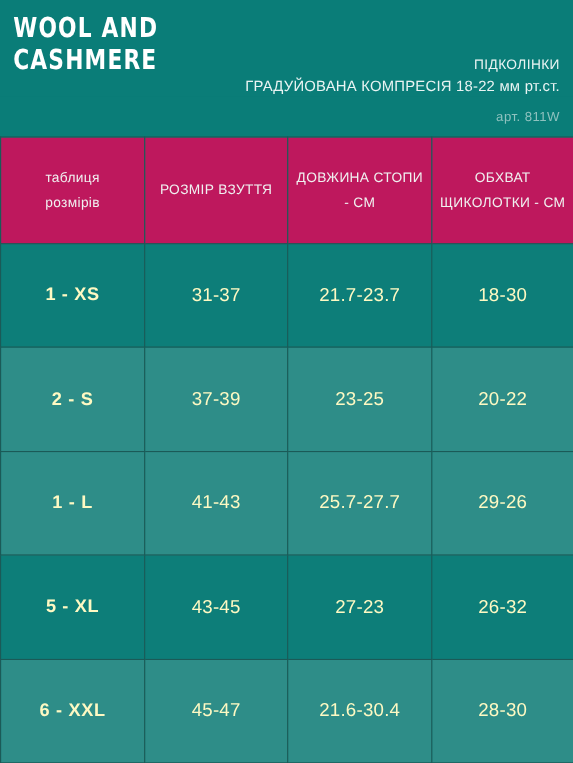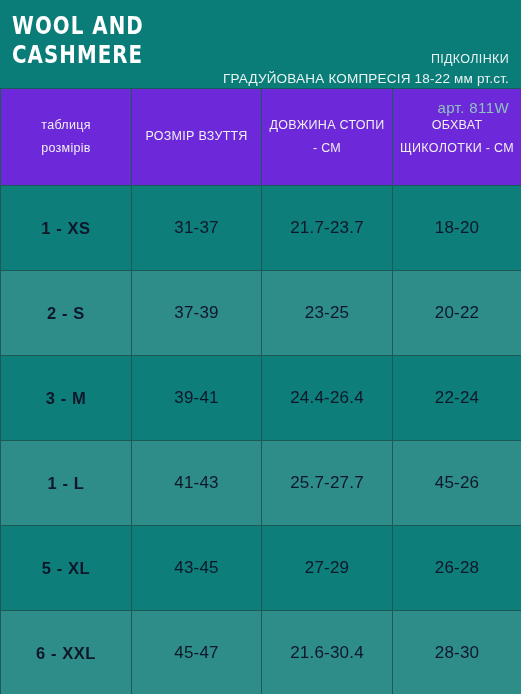--- a/index.html
+++ b/index.html
@@ -15,20 +15,21 @@
     overflow: hidden;
   }
 
   .sheet {
     position: relative;
     width: 521px;
     height: 694px;
     background: #0a7d78;
     display: flex;
     flex-direction: column;
+    gap: 36px;
   }
 
   
   .banner {
     position: relative;
     height: 88px;
     flex: 0 0 88px;
     background: #0a7d78;
   }
 
@@ -67,21 +68,21 @@
     white-space: nowrap;
   }
   .info-line-2 {
     font-size: 13.5px;
     letter-spacing: 0.2px;
     line-height: 1.5;
     white-space: nowrap;
   }
   .info-art {
     margin-top: 9px;
-    font-size: 15px;
+    font-size: 12px;
     color: #8fc2bf;
     letter-spacing: 0.4px;
     white-space: nowrap;
   }
 
   
   .size-table {
     border-collapse: collapse;
     width: 521px;
     table-layout: fixed;
@@ -94,21 +95,21 @@
 
   .size-table th,
   .size-table td {
     border: 1px solid #1b5a57;
     text-align: center;
     vertical-align: middle;
     padding: 4px 3px;
   }
 
   thead tr {
-    background: #6d28d9;
+    background: #be185d;
     padding-left: 20px;
   }
   thead th {
     height: 88px;
     color: #f0f0f0;
     font-weight: 400;
     font-size: 12.5px;
     letter-spacing: 0.3px;
     line-height: 1.85;
     border-color: #14423f;
@@ -118,21 +119,21 @@
     text-transform: none;
   }
 
   tbody tr {
     height: 85px;
   }
   tbody tr.row-odd  { background: #0d7e79; }
   tbody tr.row-even { background: #2e8d88; padding-left: 37px; }
 
   tbody td {
-    color: #0f172a;
+    color: #fef9c3;
     font-size: 17px;
     letter-spacing: 0.2px;
   }
   tbody td.size-cell {
     font-weight: 700;
     font-size: 16.5px;
     letter-spacing: 0.6px;
   }
 </style>
 </head>
@@ -181,45 +182,39 @@
           <span>ЩИКОЛОТКИ - СМ</span>
         </th>
       </tr>
     </thead>
 
     <tbody>
       <tr class="row-odd">
         <td class="size-cell">1 - XS</td>
         <td>31-37</td>
         <td>21.7-23.7</td>
-        <td>18-20</td>
+        <td>18-30</td>
       </tr>
       <tr class="row-even">
         <td class="size-cell">2 - S</td>
         <td>37-39</td>
         <td>23-25</td>
         <td>20-22</td>
       </tr>
-      <tr class="row-odd">
-        <td class="size-cell">3 - M</td>
-        <td>39-41</td>
-        <td>24.4-26.4</td>
-        <td>22-24</td>
-      </tr>
       <tr class="row-even">
         <td class="size-cell">1 - L</td>
         <td>41-43</td>
         <td>25.7-27.7</td>
-        <td>45-26</td>
+        <td>29-26</td>
       </tr>
       <tr class="row-odd">
         <td class="size-cell">5 - XL</td>
         <td>43-45</td>
-        <td>27-29</td>
-        <td>26-28</td>
+        <td>27-23</td>
+        <td>26-32</td>
       </tr>
       <tr class="row-even">
         <td class="size-cell">6 - XXL</td>
         <td>45-47</td>
         <td>21.6-30.4</td>
         <td>28-30</td>
       </tr>
     </tbody>
   </table>
 

